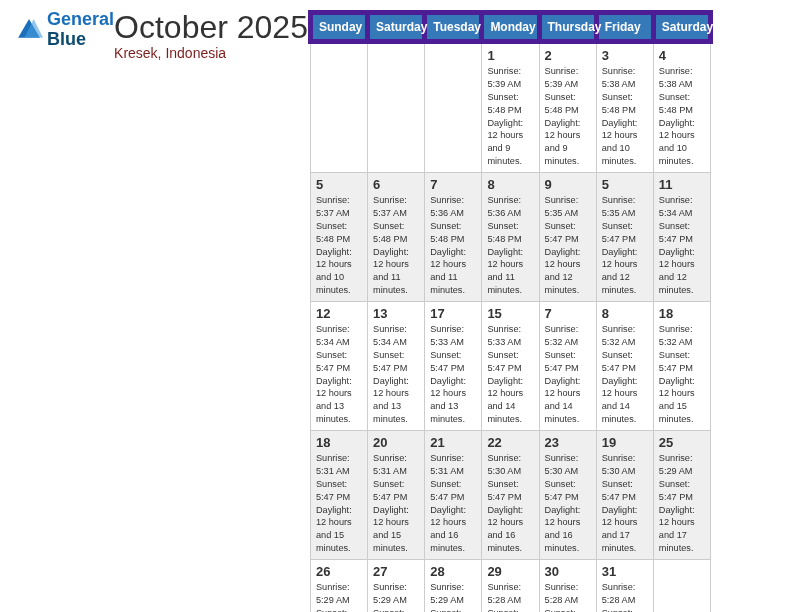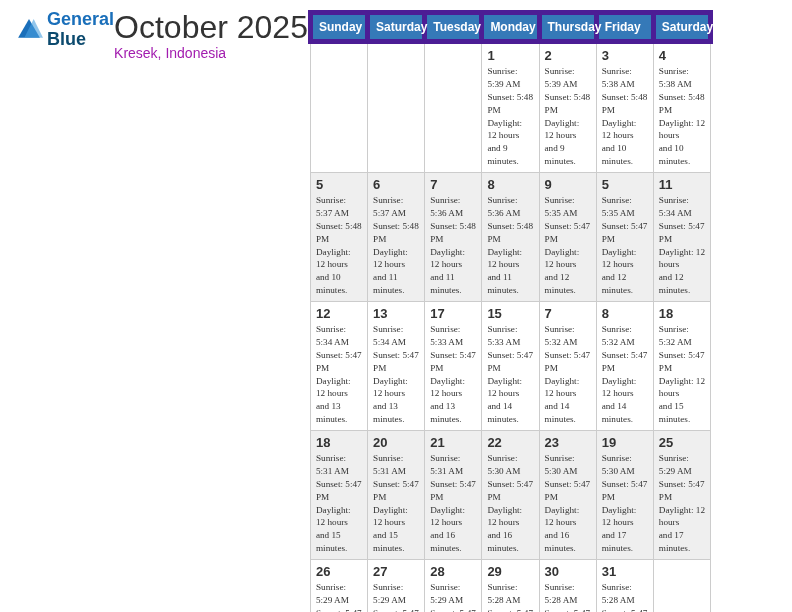--- a/index.html
+++ b/index.html
@@ -45,21 +45,21 @@
       text-align: left;
     }
     .month-title {
       font-size: 32px;
       font-weight: normal;
       color: #333;
       line-height: 1.1;
     }
     .subtitle {
       font-size: 14px;
-      color: #a21caf;
+      color: #7f1d1d;
     }
     .calendar {
       flex: 1;
       border: 1px solid #ccc;
       border-collapse: collapse;
       width: 100%;
       table-layout: fixed;
     }
     .calendar th {
       background-color: #3579b8;
@@ -86,21 +86,20 @@
       font-size: 13px;
       font-weight: bold;
       color: #333;
       display: block;
       margin-bottom: 2px;
     }
     .day-info {
       font-size: 9.2px;
       color: #333;
       line-height: 1.4;
-      font-family: Liberation Serif, serif;
     }
     .empty-cell {
       background: #fff !important;
     }
     .calendar tbody tr:nth-child(odd) td {
       background: #fff;
     }
     .calendar tbody tr:nth-child(even) td {
       background: #efefef;
     }

